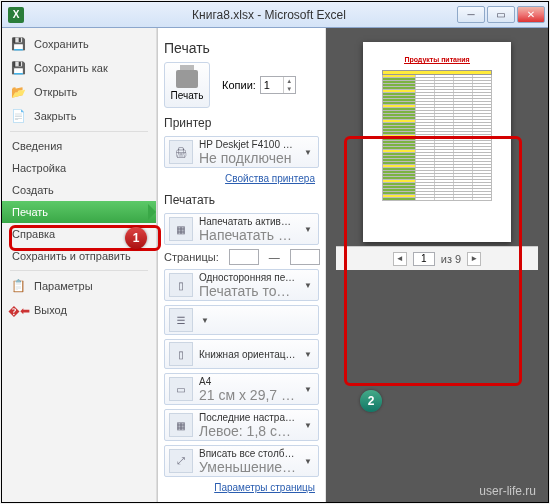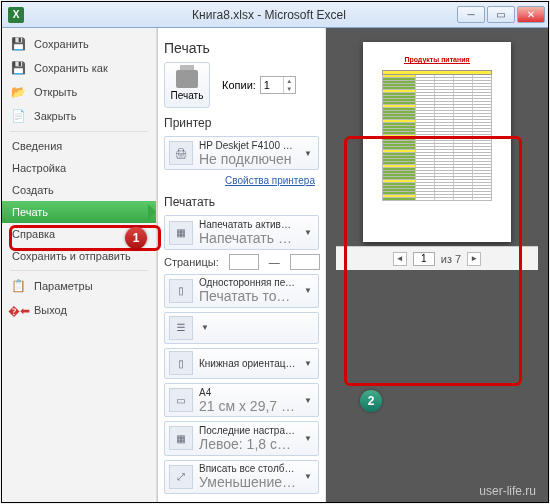--- a/index.html
+++ b/index.html
@@ -203,20 +203,21 @@
           <div class="dd">▼</div>
         </div>
         <div class="opt">
           <div class="oic">⤢</div>
           <div class="otxt">
               <div class="ot1">Вписать все столбцы на одн…</div>
               <div class="ot2">Уменьшение распечатки та…</div>
             </div>
           <div class="dd">▼</div>
         </div>
+        <div class="link">Параметры страницы</div>
       </div>
 
       <div class="preview">
         <div class="page">
           <div class="page-title">Продукты питания</div>
           <div class="tbl">
             <div class="hdr"></div>
             <div class="row">
                 <div class="c1 y"></div>
                 <div class="cr"></div>
@@ -509,21 +510,21 @@
                 <div class="cr"></div>
                 <div class="cr"></div>
                 <div class="cr"></div>
                 <div class="cr"></div>
               </div>
           </div>
         </div>
         <div class="pager">
           <div class="pbtn">◄</div>
           <input value="1" style="">
-          <span>из 7</span>
+          <span>из 9</span>
           <div class="pbtn">►</div>
         </div>
       </div>
     </div>
   </div>
 </div>
 
 <div class="red-outline" style="left:9px;top:225px;width:152px;height:26px"></div>
 <div class="badge" style="left:125px;top:227px;background:linear-gradient(#d44,#a11)">1</div>
 <div class="red-outline" style="left:344px;top:136px;width:178px;height:250px"></div>

